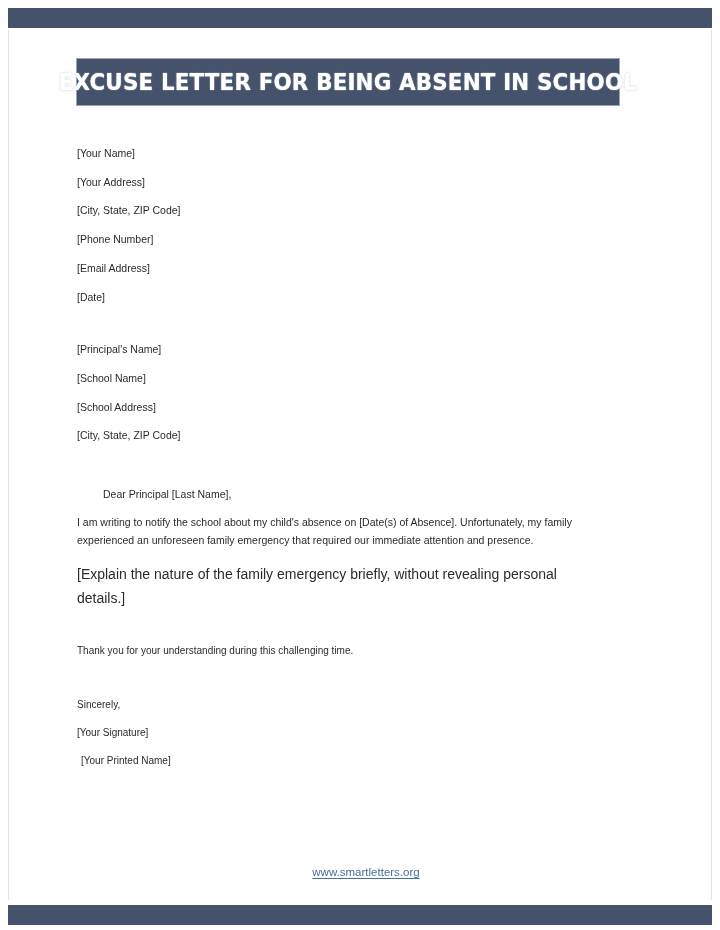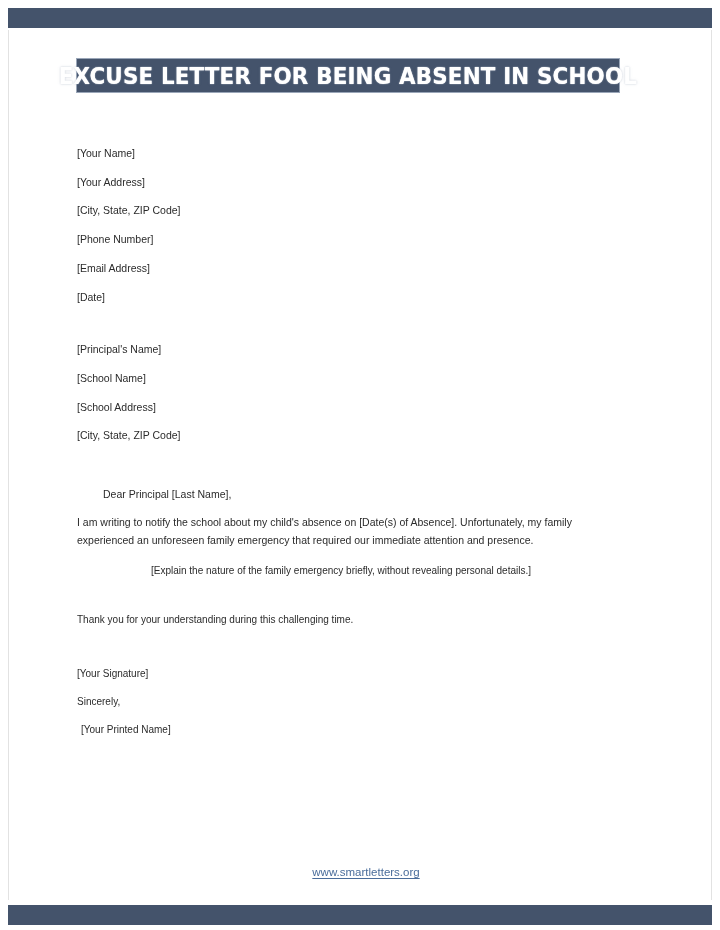--- a/index.html
+++ b/index.html
@@ -46,21 +46,21 @@
     border-right: 1px solid #e2e2e2;
     box-sizing: border-box;
   }
 
   
   .title-banner {
     position: absolute;
     left: 76px;
     top: 58px;
     width: 544px;
-    height: 35px;
+    height: 48px;
     background: #44536b;
     border: 1px solid #9aa6b8;
     box-sizing: border-box;
     display: flex;
     align-items: center;
     justify-content: center;
   }
   .title-text {
     color: #ffffff;
     font-family: "DejaVu Sans", sans-serif;
@@ -107,24 +107,23 @@
   .para {
     margin: 0 0 12px 0;
     font-size: 10.5px;
     line-height: 1.72;
     color: #2b2b2b;
     text-align: left;
   }
 
   .bracket-note {
     margin: 0 0 12px 0;
-    font-size: 10px;
+    font-size: 14px;
     line-height: 1.72;
     color: #2b2b2b;
-    text-align: center;
   }
 
   .gap-before-thanks { height: 22px; }
   .gap-before-signoff { height: 26px; }
 
   .closing-line {
     margin: 0 0 13.5px 0;
     font-size: 10px;
     color: #2b2b2b;
   }
@@ -188,22 +187,22 @@
 
     <p class="bracket-note">[Explain the nature of the family emergency briefly, without revealing personal details.]</p>
 
 
     <div class="gap-before-thanks"></div>
 
     <p class="closing-line">Thank you for your understanding during this challenging time.</p>
 
     <div class="gap-before-signoff"></div>
 
+    <p class="closing-line">Sincerely,</p>
     <p class="closing-line">[Your Signature]</p>
-    <p class="closing-line">Sincerely,</p>
     <p class="closing-line indented"> [Your Printed Name]</p>
 
   </div>
 
   <div class="footer-link-wrap">
     <span class="footer-link">www.smartletters.org</span>
   </div>
 
   <div class="accent-bar bottom"></div>
 

